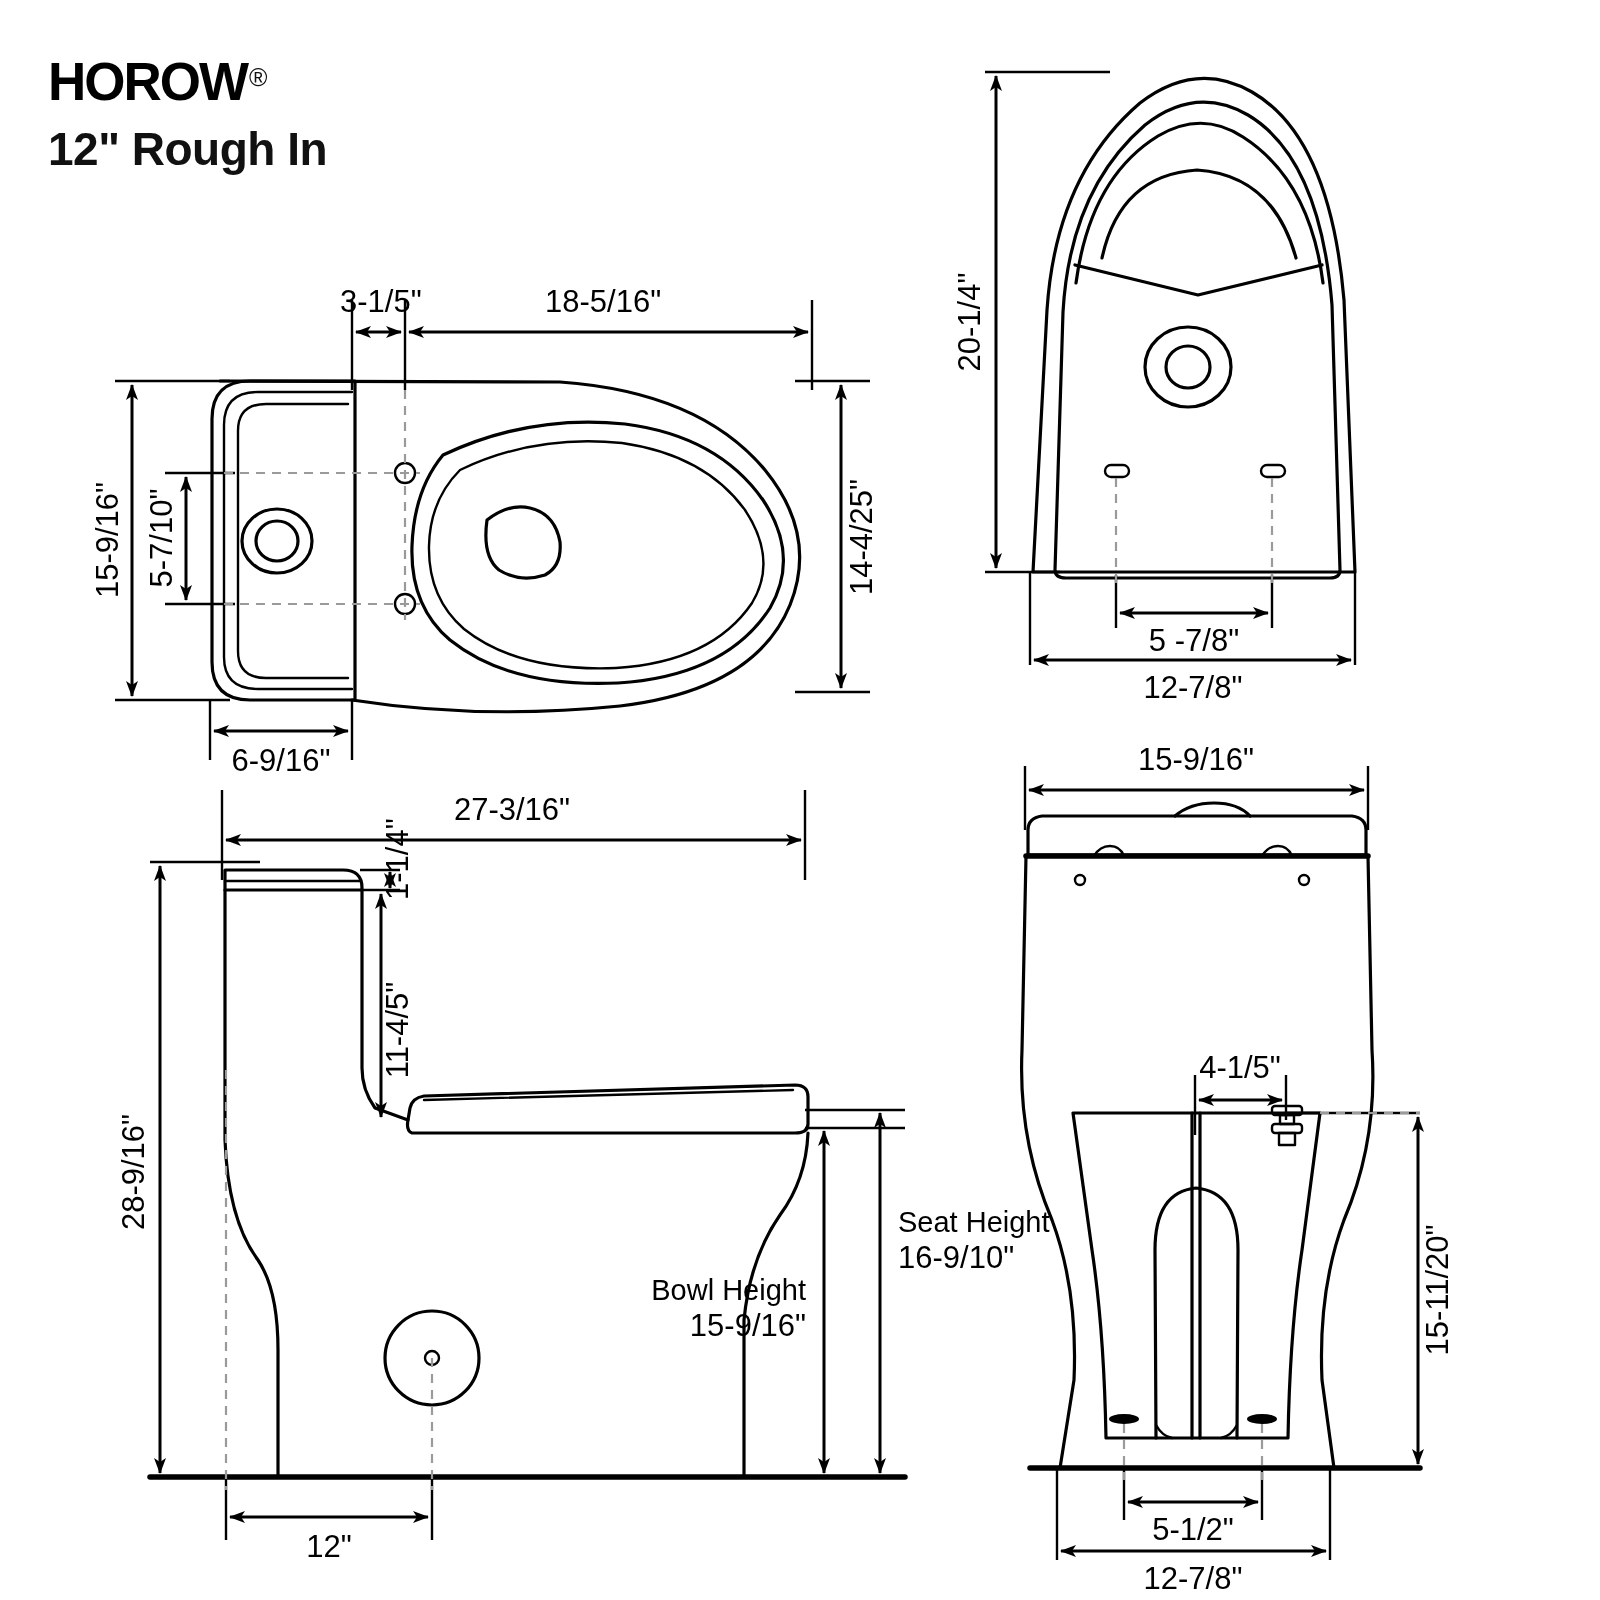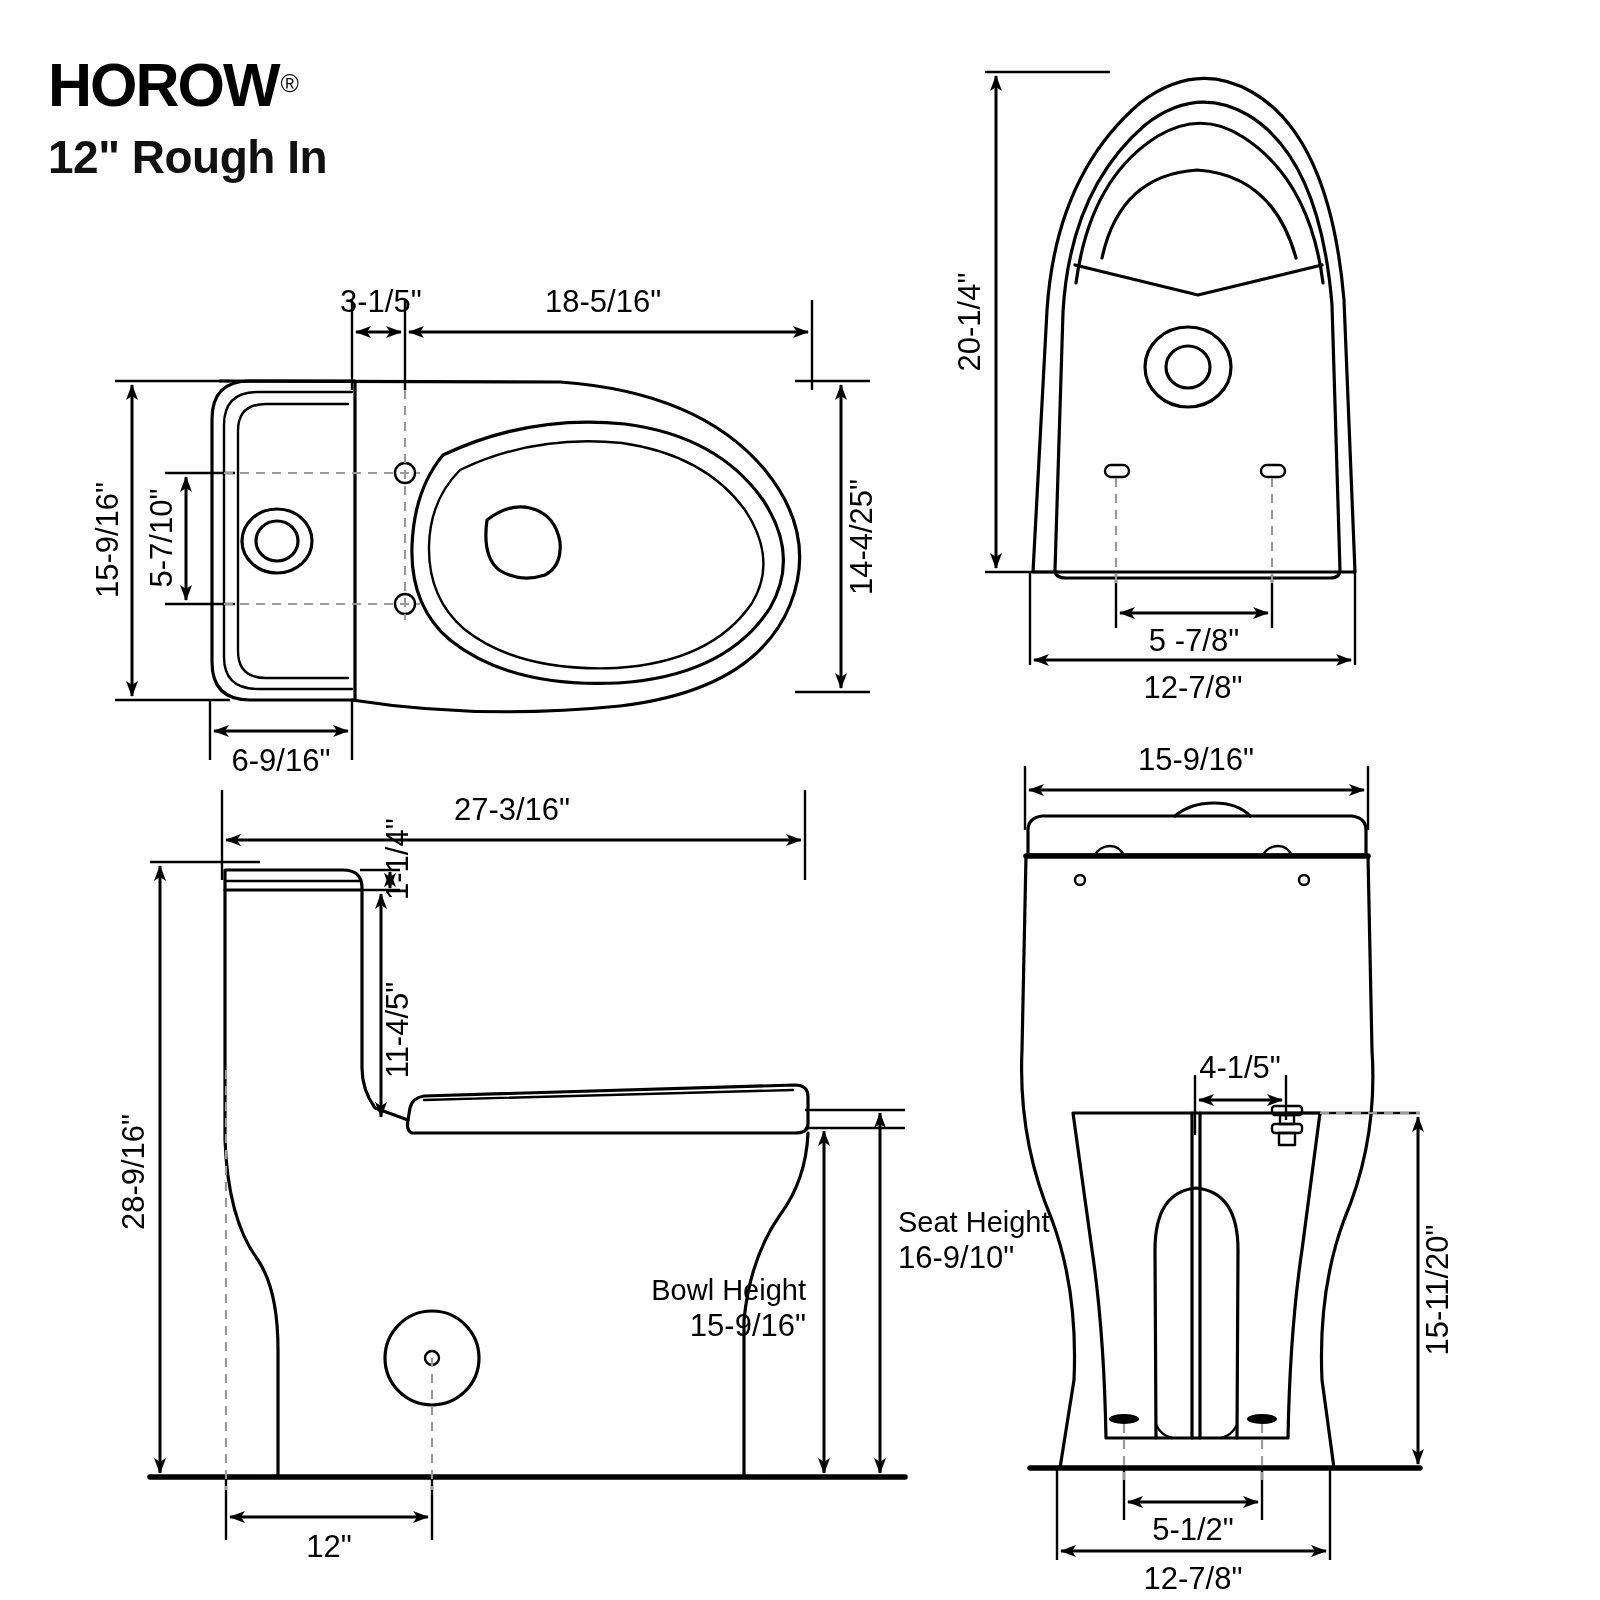--- a/index.html
+++ b/index.html
@@ -27,21 +27,21 @@
   }
   
   .brand-block {
     position: absolute;
     left: 48px;
     top: 55px;
   }
   .brand-wordmark {
     font-family: "Liberation Sans", sans-serif;
     font-weight: 700;
-    font-size: 61px;
+    font-size: 53px;
     letter-spacing: -2px;
     line-height: 1;
     color: #000000;
     display: inline-block;
   }
   .brand-reg {
     font-size: 25px;
     font-weight: 400;
     vertical-align: 14px;
     margin-left: 2px;

